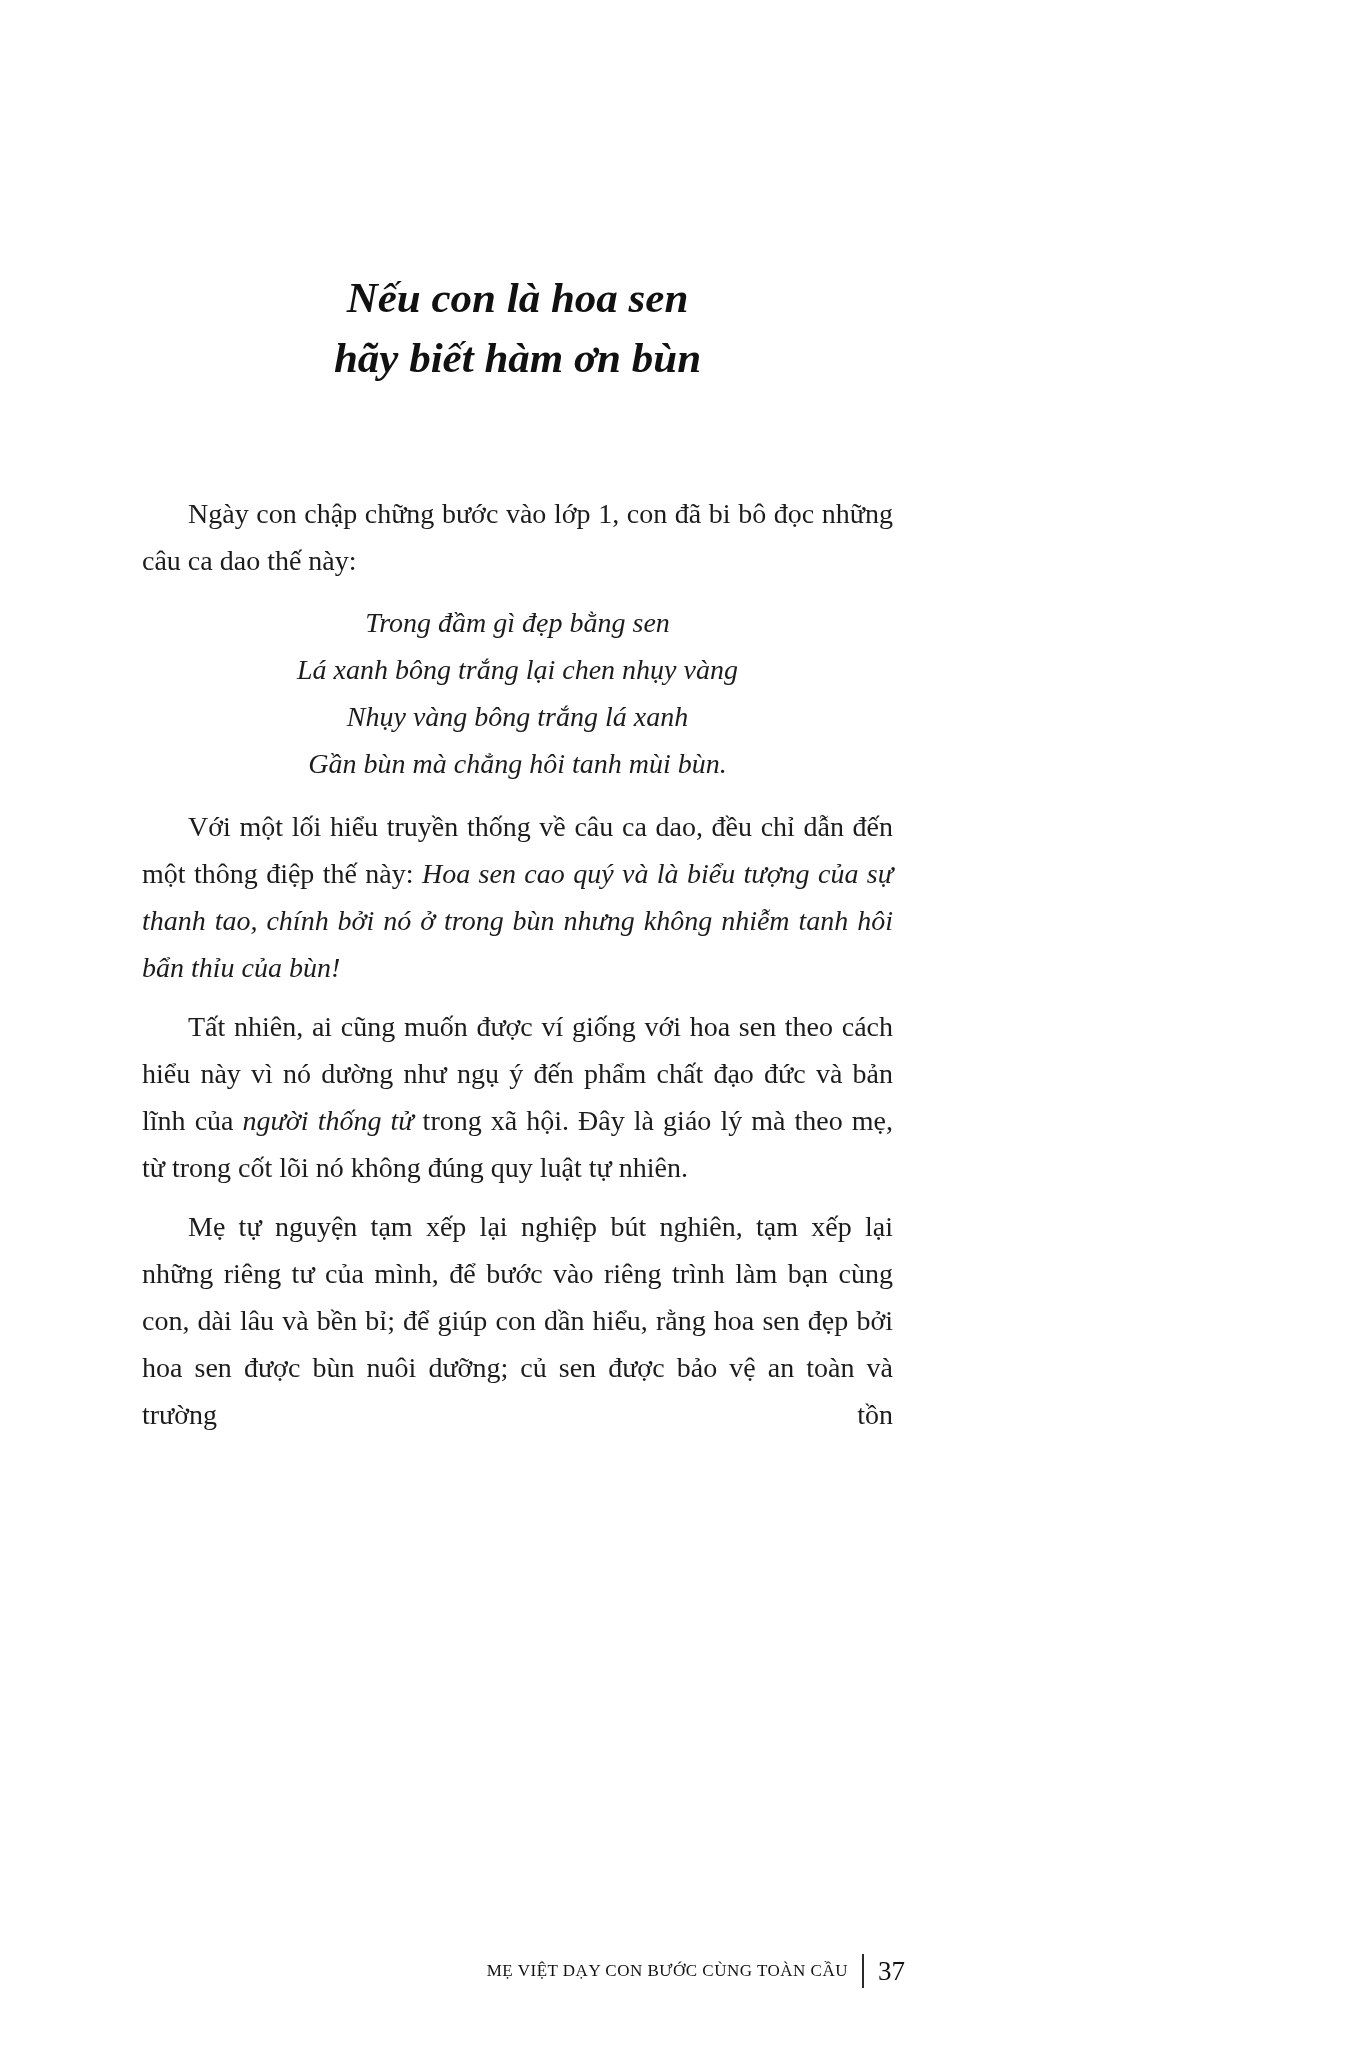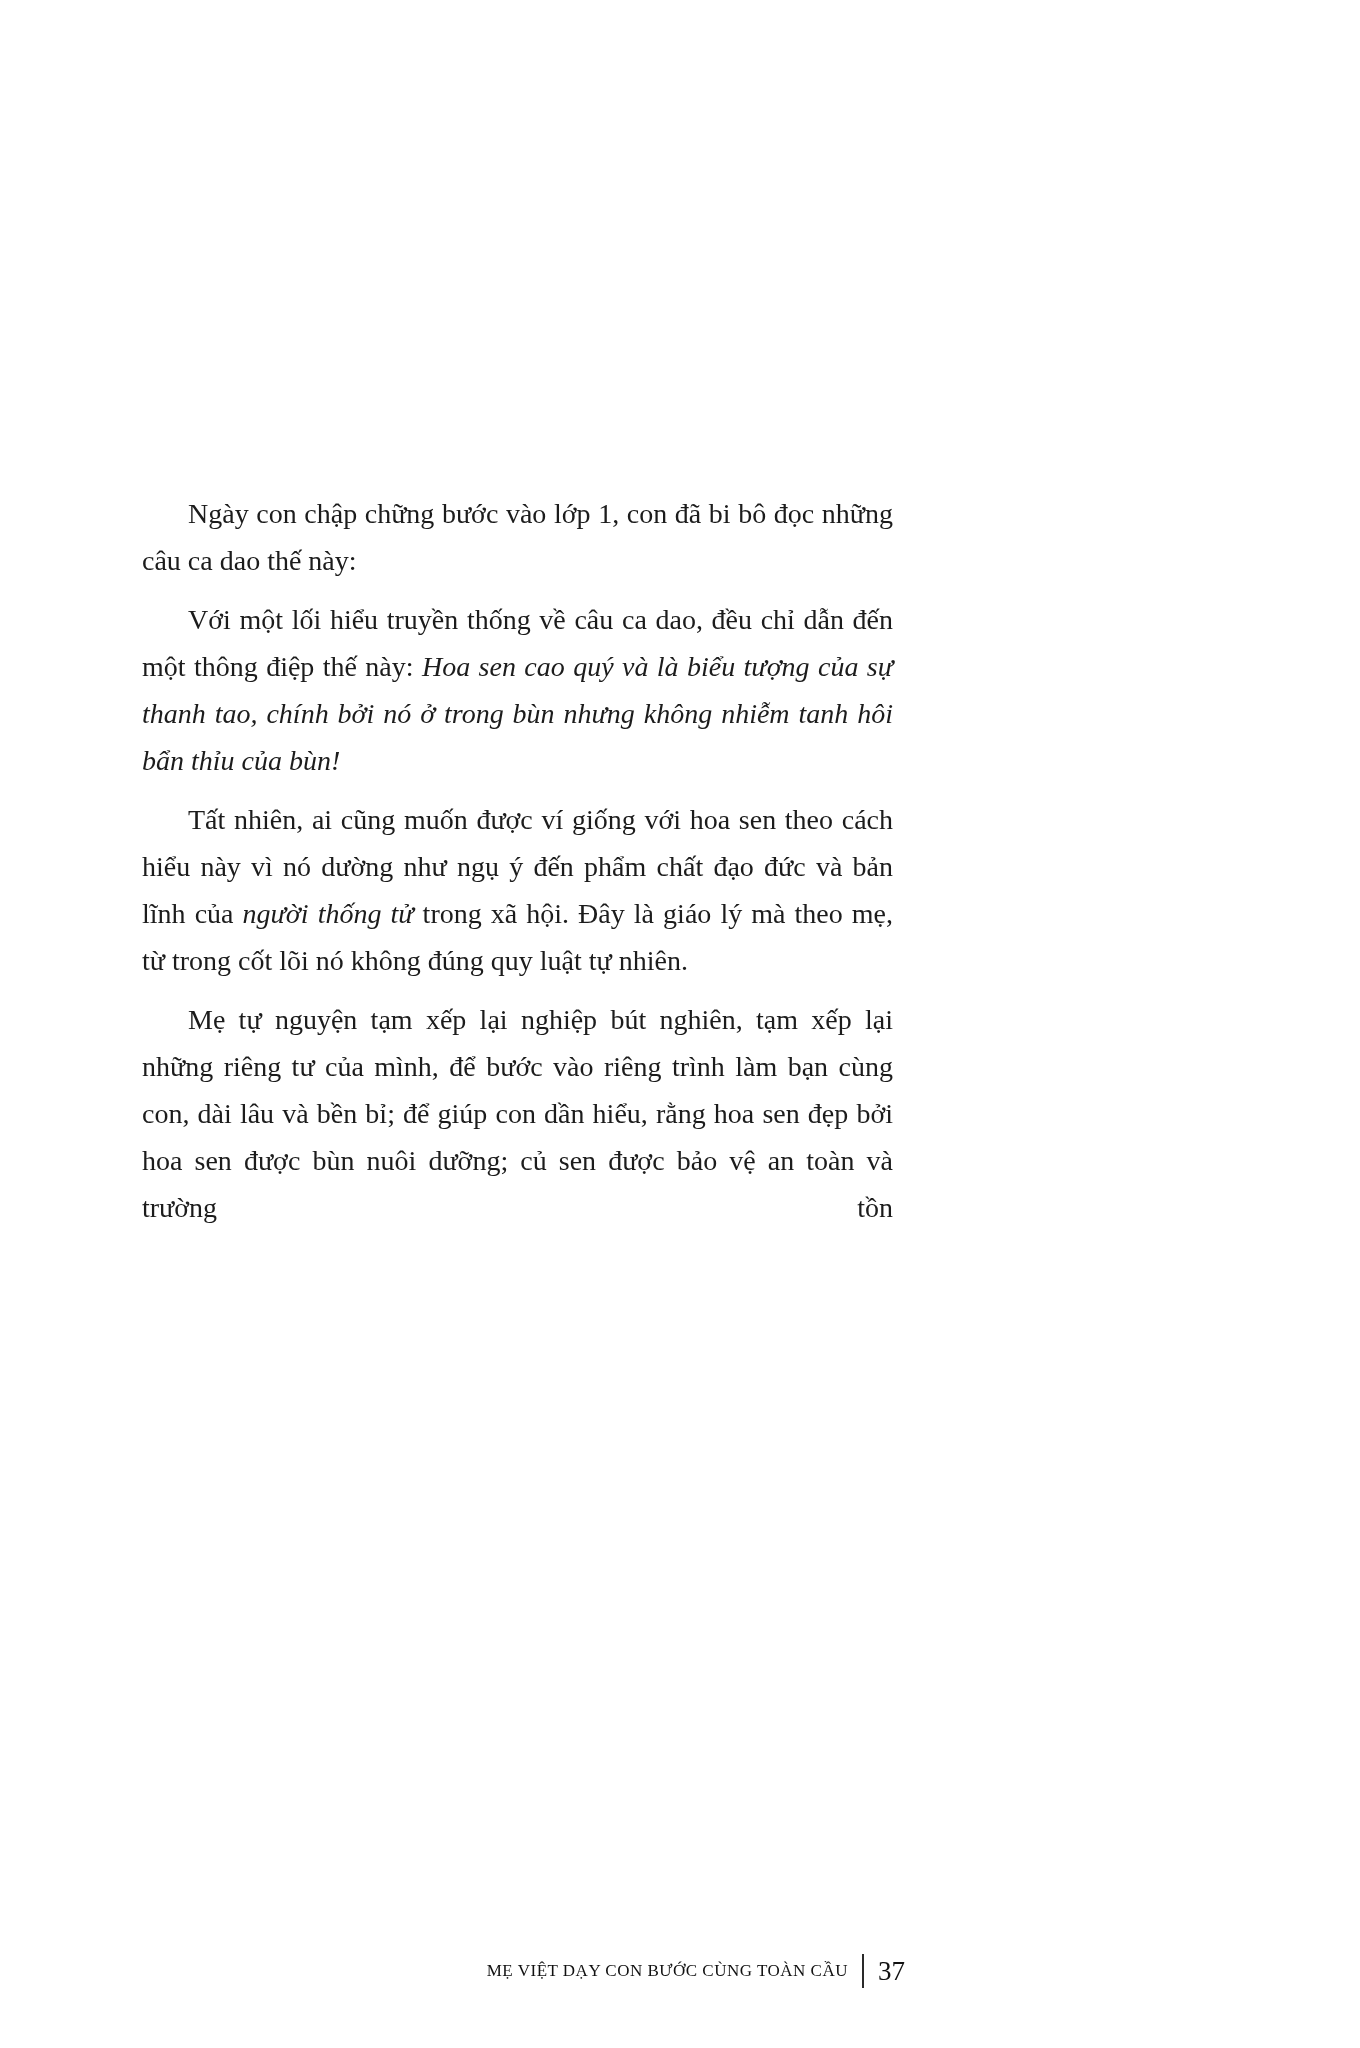--- a/index.html
+++ b/index.html
@@ -79,23 +79,33 @@
   .page-number {
     font-size: 27px;
     color: #111111;
   }
 </style>
 </head>
 <body>
 
 <div class="page">
 
+  <div class="chapter-title">
+    <div>Nếu con là hoa sen</div>
+    <div>hãy biết hàm ơn bùn</div>
+  </div>
 
   <div class="body-text" id="page-body">
       <p class="para"><span>Ngày con chập chững bước vào lớp 1, con đã bi bô đọc những câu ca dao thế này:</span></p>
+      <div class="poem">
+        <div class="poem-line">Trong đầm gì đẹp bằng sen</div>
+        <div class="poem-line">Lá xanh bông trắng lại chen nhụy vàng</div>
+        <div class="poem-line">Nhụy vàng bông trắng lá xanh</div>
+        <div class="poem-line">Gần bùn mà chẳng hôi tanh mùi bùn.</div>
+      </div>
       <p class="para"><span>Với một lối hiểu truyền thống về câu ca dao, đều chỉ dẫn đến một thông điệp thế này: </span><span class="italic">Hoa sen cao quý và là biểu tượng của sự thanh tao, chính bởi nó ở trong bùn nhưng không nhiễm tanh hôi bẩn thỉu của bùn!</span></p>
       <p class="para"><span>Tất nhiên, ai cũng muốn được ví giống với hoa sen theo cách hiểu này vì nó dường như ngụ ý đến phẩm chất đạo đức và bản lĩnh của </span><span class="italic">người thống tử</span><span> trong xã hội. Đây là giáo lý mà theo mẹ, từ trong cốt lõi nó không đúng quy luật tự nhiên.</span></p>
       <p class="para"><span>Mẹ tự nguyện tạm xếp lại nghiệp bút nghiên, tạm xếp lại những riêng tư của mình, để bước vào riêng trình làm bạn cùng con, dài lâu và bền bỉ; để giúp con dần hiểu, rằng hoa sen đẹp bởi hoa sen được bùn nuôi dưỡng; củ sen được bảo vệ an toàn và trường tồn</span></p>
     </div>
 
   <div class="footer">
     <span class="running-title">MẸ VIỆT DẠY CON BƯỚC CÙNG TOÀN CẦU</span>
     <span class="footer-divider"></span>
     <span class="page-number">37</span>
   </div>

